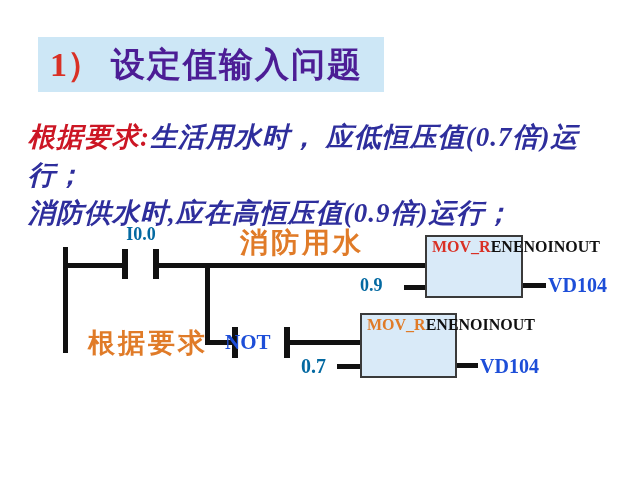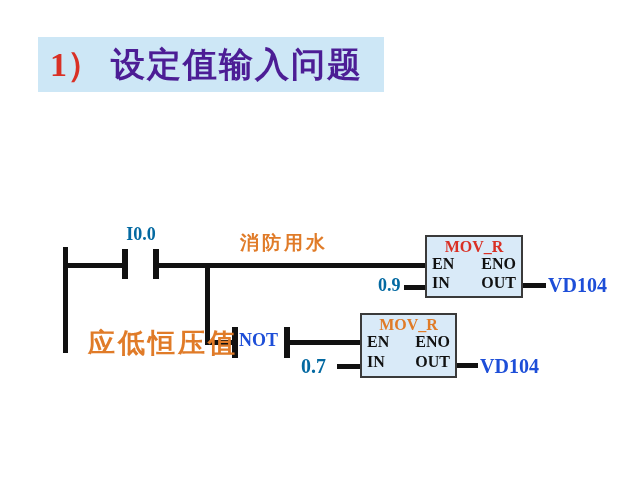--- a/index.html
+++ b/index.html
@@ -25,75 +25,83 @@
   #req .req-blue{color:#2e2e9c;}
   
   .hline,.vline,.cbar{position:absolute;background:#111111;}
   .lbl{position:absolute;font-weight:bold;white-space:nowrap;}
   .lbl-black{color:#0369a1;}
   .lbl-orange{color:#e07b28;}
   .lbl-red{color:#1d4ed8;}
   
   .movr{
     position:absolute;background:#d9eaf8;border:2px solid #3a3a3a;
-    box-sizing:border-box;display:flex;flex-direction:column;
+    box-sizing:border-box;display:flex;flex-direction:row;
     padding:1px 5px 3px 5px;
   }
   .movr .movr-title{text-align:center;font-size:16px;font-weight:bold;line-height:17px;}
   .movr .movr-row{
     display:flex;justify-content:space-between;flex:1;align-items:flex-start;
     font-size:16px;font-weight:bold;color:#111;
   }
 </style>
 </head>
 <body>
 
 <div id="canvas">
 
   <div id="title-box">
     <span class="t-num">1）</span>
     <span class="t-text">设定值输入问题</span>
   </div>
 
+  <div id="req">
+    <div>
+      <span class="req-label">根据要求:</span><span class="req-blue">生活用水时， 应低恒压值(0.7倍)运行；</span>
+    </div>
+    <div>
+      <span class="req-blue">消防供水时,应在高恒压值(0.9倍)运行；</span>
+    </div>
+  </div>
 
   <div class="vline" style="left:63px;top:247px;width:5px;height:106px;"></div>
 
   <div class="hline" style="left:63px;top:263px;width:61px;height:5px;"></div>
 
   <div class="cbar" style="left:122px;top:249px;width:6px;height:30px;"></div>
   <div class="cbar" style="left:153px;top:249px;width:6px;height:30px;"></div>
   <div class="lbl lbl-black" style="left:118px;top:224px;width:46px;text-align:center;font-size:18px;">I0.0</div>
 
   <div class="hline" style="left:159px;top:263px;width:266px;height:5px;"></div>
 
-  <div class="lbl lbl-orange" style="left:240px;top:230px;font-size:19px;letter-spacing:3px;">消防用水</div>
+  <div class="lbl lbl-orange" style="left:240px;top:224px;font-size:28px;letter-spacing:3px;">消防用水</div>
 
   <div class="vline" style="left:205px;top:263px;width:5px;height:82px;"></div>
   <div class="hline" style="left:205px;top:340px;width:30px;height:5px;"></div>
 
   <div class="cbar" style="left:232px;top:327px;width:6px;height:31px;"></div>
-  <div class="lbl lbl-red" style="left:239px;top:330px;font-size:18px;">NOT</div>
+  <div class="lbl lbl-red" style="left:225px;top:330px;font-size:21px;">NOT</div>
   <div class="cbar" style="left:284px;top:327px;width:6px;height:31px;"></div>
 
   <div class="hline" style="left:290px;top:340px;width:70px;height:5px;"></div>
 
-  <div class="lbl lbl-orange" style="left:88px;top:325px;font-size:27px;letter-spacing:3px;">应低恒压值</div>
+  <div class="lbl lbl-orange" style="left:88px;top:325px;font-size:27px;letter-spacing:3px;">根据要求</div>
 
   <div class="movr" style="left:425px;top:235px;width:98px;height:63px;">
     <div class="movr-title" style="color: rgb(217, 48, 37);">MOV_R</div>
     <div class="movr-row">
       <span>EN</span>
       <span>ENO</span>
     </div>
     <div class="movr-row">
       <span>IN</span>
       <span>OUT</span>
     </div>
   </div>
-  <div class="lbl lbl-black" style="left:378px;top:275px;font-size:18px;">0.9</div>
+  <div class="lbl lbl-black" style="left:360px;top:275px;font-size:18px;">0.9</div>
   <div class="hline" style="left:404px;top:285px;width:21px;height:5px;"></div>
   <div class="hline" style="left:523px;top:283px;width:23px;height:5px;"></div>
   <div class="lbl lbl-red" style="left:548px;top:274px;font-size:20px;">VD104</div>
 
   <div class="movr" style="left:360px;top:313px;width:97px;height:65px;">
     <div class="movr-title" style="color: rgb(224, 123, 40);">MOV_R</div>
     <div class="movr-row">
       <span>EN</span>
       <span>ENO</span>
     </div>

